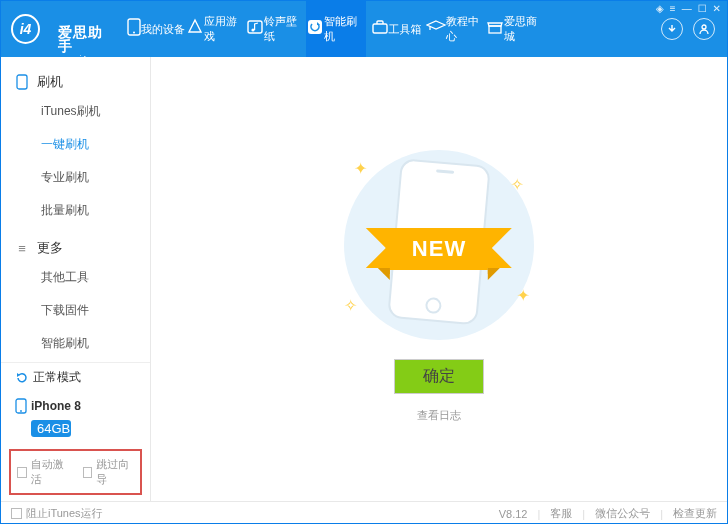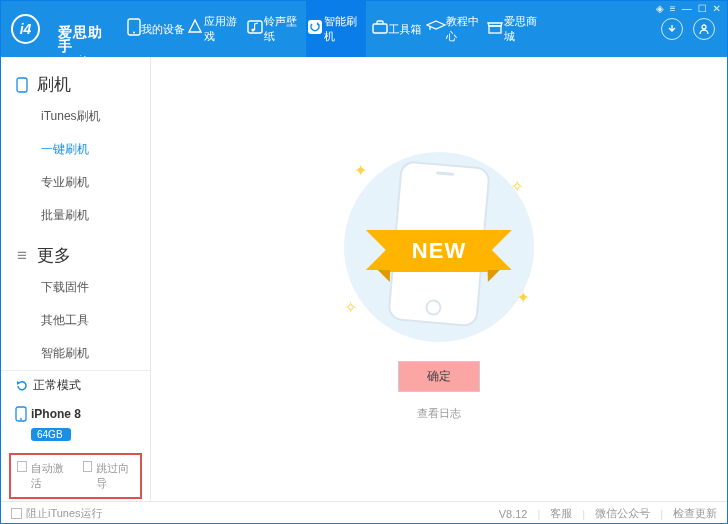--- a/index.html
+++ b/index.html
@@ -20,54 +20,54 @@
 
   .header-right { display: flex; align-items: center; gap: 10px; padding-right: 12px; }
   .hr-circle { width: 22px; height: 22px; border: 1.5px solid rgba(255,255,255,.8); border-radius: 50%; display: flex; align-items: center; justify-content: center; font-size: 12px; cursor: pointer; }
 
   .win-controls { position: absolute; top: 2px; right: 6px; display: flex; gap: 6px; font-size: 10px; }
   .win-controls span { cursor: pointer; opacity: .85; }
 
   
   .body { display: flex; height: calc(524px - 56px - 24px); }
   .sidebar { width: 150px; border-right: 1px solid #e8e8e8; display: flex; flex-direction: column; padding-top: 12px; }
-  .side-group-h { display: flex; align-items: center; gap: 8px; padding: 4px 14px; font-size: 17px; color: #333; }
+  .side-group-h { display: flex; align-items: center; gap: 8px; padding: 4px 14px; font-size: 13px; color: #333; }
   .side-group-h .gicon { width: 14px; display: inline-flex; justify-content: center; color: #1a8fe6; }
   .side-item { font-size: 12px; color: #555; padding: 8px 0 8px 40px; cursor: pointer; }
   .side-item.active { color: #1a8fe6; }
 
   .side-spacer { flex: 1; }
   .status-row, .device-row { display: flex; align-items: center; gap: 4px; padding: 6px 14px; font-size: 12px; color: #333; }
   .status-row { border-top: 1px solid #eee; }
   .dev-icon { color: #1a8fe6; }
-  .badge64 { background: #1a8fe6; color: #fff; font-size: 10px; padding: 1px 6px; border-radius: 3px; margin-left: 30px; }
+  .badge64 { background: #1a8fe6; color: #fff; font-size: 13px; padding: 1px 6px; border-radius: 3px; margin-left: 30px; }
 
   .bottom-checks { border: 2px solid #d9534f; margin: 6px 8px; padding: 6px 6px; display: flex; gap: 14px; font-size: 11px; color: #999; }
-  .chk { display: flex; gap: 4px; cursor: pointer; }
+  .chk { display: flex; align-items: center; gap: 4px; cursor: pointer; }
   .chkbox { width: 11px; height: 11px; border: 1px solid #bbb; display: inline-block; }
 
   
   .main { flex: 1; display: flex; flex-direction: column; align-items: center; justify-content: center; }
   .illus { position: relative; width: 230px; height: 200px; margin-top: 10px; }
   .circle-bg { position: absolute; inset: 0; margin: auto; width: 190px; height: 190px; border-radius: 50%; background: #e7f3fb; }
   .phone { position: absolute; left: 50%; top: 50%; transform: translate(-50%,-52%) rotate(5deg); width: 90px; height: 160px; background: #fff; border: 2px solid #d9e6ef; border-radius: 14px; }
   .phone:before { content:""; position:absolute; top:6px; left:50%; transform:translateX(-50%); width:18px; height:3px; background:#d9e6ef; border-radius:2px; }
   .phone:after { content:""; position:absolute; bottom:6px; left:50%; transform:translateX(-50%); width:12px; height:12px; border:2px solid #d9e6ef; border-radius:50%; }
   .sparkle { position:absolute; font-size:16px; color:#ffd24d; }
   .s1{ top:14px; left:30px;} .s2{top:30px; right:30px;} .s3{bottom:30px; left:20px;} .s4{bottom:40px; right:24px;}
   .ribbon { position:absolute; left:50%; top:52%; transform:translate(-50%,-50%); background:#ffb400; color:#fff; font-weight:bold; font-size:22px; padding:8px 22px; letter-spacing:1px; }
   .ribbon:before,.ribbon:after{ content:""; position:absolute; top:0; border:20px solid #ffb400; }
   .ribbon:before{ left:-24px; border-left-color:transparent; }
   .ribbon:after{ right:-24px; border-right-color:transparent; }
   .ribbon .tail-l,.ribbon .tail-r{position:absolute; bottom:-10px; border:6px solid #e09a00;}
   .ribbon .tail-l{left:-12px; border-left-color:transparent; border-bottom-color:transparent;}
   .ribbon .tail-r{right:-12px; border-right-color:transparent; border-bottom-color:transparent;}
 
   .success-text { margin-top: 18px; font-size: 16px; color: #333; }
-  .ok-btn { margin-top: 14px; border: 1px solid #ccc; background:#fca5a5; font-size: 12px; padding: 6px 28px; cursor: pointer; color:#444; }
+  .ok-btn { margin-top: 14px; border: 1px solid #ccc; background:#84cc16; font-size: 16px; padding: 6px 28px; cursor: pointer; color:#444; }
   .log-link { margin-top: 14px; font-size: 11px; color: #999; cursor: pointer; }
 
   
   .footer { height: 24px; border-top: 1px solid #e8e8e8; display: flex; align-items: center; font-size: 11px; color: #999; padding: 0 10px; }
   .footer .fl { display: flex; align-items: center; gap: 4px; }
   .footer .spacer { flex:1; }
   .footer .fr { display: flex; align-items: center; gap: 10px; }
   .divider { color: #ddd; }
 
   svg { display:block; }
@@ -187,22 +187,22 @@
     </div>
     <div class="side-item">iTunes刷机</div>
     <div class="side-item active">一键刷机</div>
     <div class="side-item">专业刷机</div>
     <div class="side-item">批量刷机</div>
 
     <div class="side-group-h" style="margin-top:8px">
       <span class="gicon" style="color:#888">≡</span>
       <span>更多</span>
     </div>
+    <div class="side-item">其他工具</div>
     <div class="side-item">下载固件</div>
-    <div class="side-item">其他工具</div>
     <div class="side-item">智能刷机</div>
 
     <div class="side-spacer"></div>
 
     <div class="status-row">
       <span class="dev-icon">
           <svg width="14" height="14" viewBox="0 0 14 14">
             <path d="M3 7 a4 4 0 1 0 1-3" fill="none" stroke="#1a8fe6" stroke-width="1.5"></path>
             <polygon points="2,2 5,4 2,6" fill="#1a8fe6"></polygon>
           </svg>

